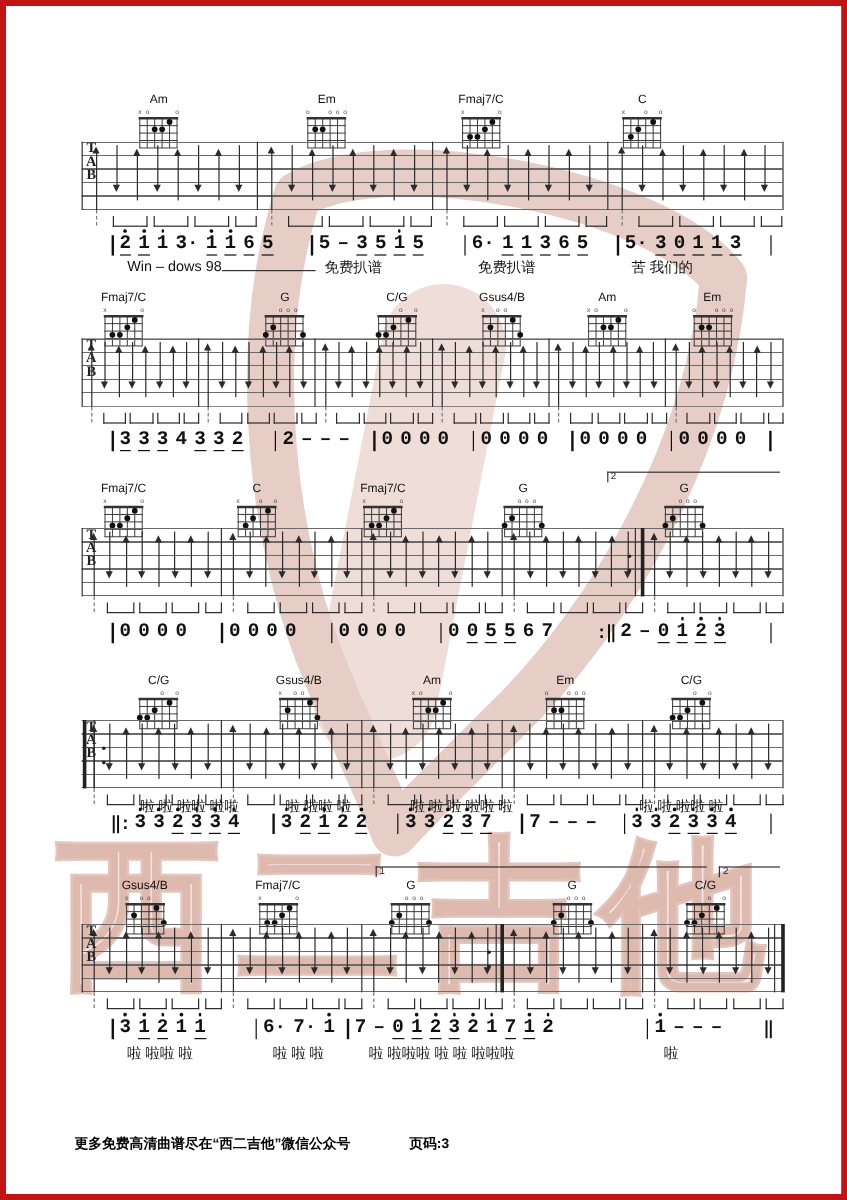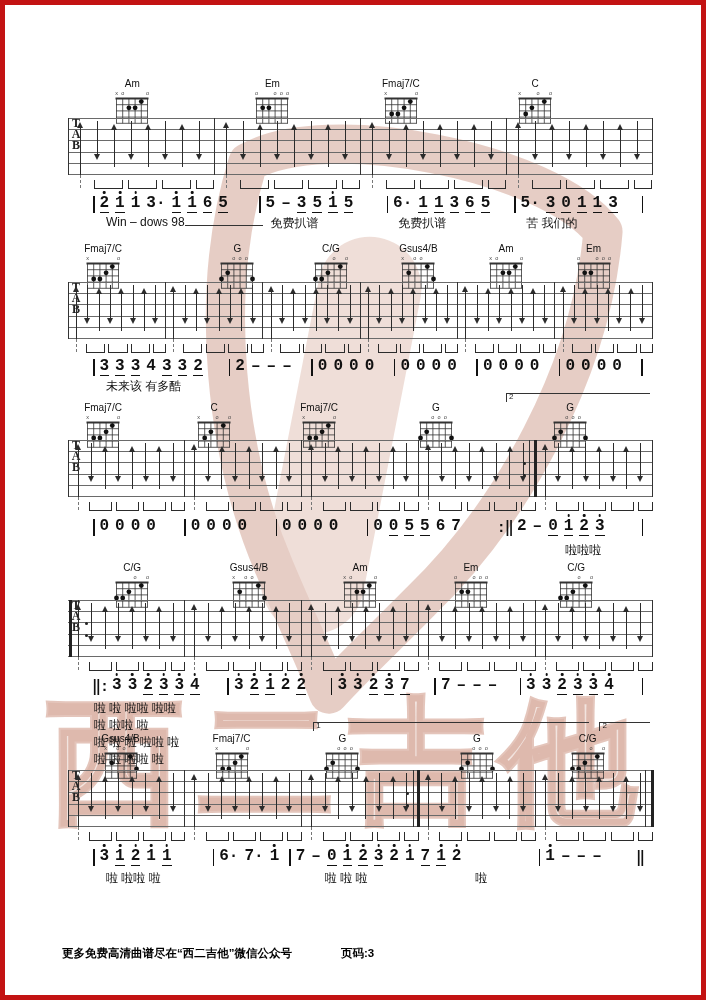--- a/index.html
+++ b/index.html
@@ -544,35 +544,20 @@
         </div>
         <div class="nbar"></div>
         <div class="nmeas" style="flex: 4 1 0%;">
           <span class="tk">0</span>
           <span class="tk">0</span>
           <span class="tk">0</span>
           <span class="tk">0</span>
         </div>
         <div class="nbar"></div>
       </div>
-      <div class="lrow" style="top: 378px;">
-        <div class="lsp"></div>
-        <div class="lmeas" style="flex: 7 1 0%;">未来该 有多酷</div>
-        <div class="lsp"></div>
-        <div class="lmeas" style="flex: 4 1 0%;"></div>
-        <div class="lsp"></div>
-        <div class="lmeas" style="flex: 4 1 0%;"></div>
-        <div class="lsp"></div>
-        <div class="lmeas" style="flex: 4 1 0%;"></div>
-        <div class="lsp"></div>
-        <div class="lmeas" style="flex: 4 1 0%;"></div>
-        <div class="lsp"></div>
-        <div class="lmeas" style="flex: 4 1 0%;"></div>
-        <div class="lsp"></div>
-      </div>
       <div class="volta" style="left: 506px; width: 143.08px; top: 393px;">
         <span class="vlabel">2</span>
       </div>
       <div class="chord" style="left: 80.04px; top: 402px;"><div class="cname">Fmaj7/C</div><svg width="42" height="37">
           <text x="5.5" y="6" font-size="5.5" text-anchor="middle" fill="#444">x</text>
           <text x="11.7" y="6" font-size="5.5" text-anchor="middle" fill="#444"></text>
           <text x="17.9" y="6" font-size="5.5" text-anchor="middle" fill="#444"></text>
           <text x="24.1" y="6" font-size="5.5" text-anchor="middle" fill="#444"></text>
           <text x="30.3" y="6" font-size="5.5" text-anchor="middle" fill="#444"></text>
           <text x="36.5" y="6" font-size="5.5" text-anchor="middle" fill="#444">o</text>
@@ -804,21 +789,20 @@
       </div>
       <div class="lrow" style="top: 542px;">
         <div class="lsp"></div>
         <div class="lmeas" style="flex: 4 1 0%;"></div>
         <div class="lsp"></div>
         <div class="lmeas" style="flex: 4 1 0%;"></div>
         <div class="lsp"></div>
         <div class="lmeas" style="flex: 4 1 0%;"></div>
         <div class="lsp"></div>
         <div class="lsp w"></div>
-        <div class="lmeas" style="flex: 6 1 0%; padding-left: 44%;">啦啦啦</div>
         <div class="lsp"></div>
       </div>
       <div class="chord" style="left: 109.24px; top: 562px;"><div class="cname">C/G</div><svg width="42" height="37">
           <text x="5.5" y="6" font-size="5.5" text-anchor="middle" fill="#444"></text>
           <text x="11.7" y="6" font-size="5.5" text-anchor="middle" fill="#444"></text>
           <text x="17.9" y="6" font-size="5.5" text-anchor="middle" fill="#444"></text>
           <text x="24.1" y="6" font-size="5.5" text-anchor="middle" fill="#444">o</text>
           <text x="30.3" y="6" font-size="5.5" text-anchor="middle" fill="#444"></text>
           <text x="36.5" y="6" font-size="5.5" text-anchor="middle" fill="#444">o</text>
           <line x1="4.5" y1="9.5" x2="37.5" y2="9.5" stroke="#333" stroke-width="2"></line>
@@ -1041,21 +1025,21 @@
         <div class="nmeas" style="flex: 6 1 0%;">
           <span class="tk">3<span class="hd"></span></span>
           <span class="tk">3<span class="hd"></span></span>
           <span class="tk u">2<span class="hd"></span></span>
           <span class="tk u">3<span class="hd"></span></span>
           <span class="tk u">3<span class="hd"></span></span>
           <span class="tk u">4<span class="hd"></span></span>
         </div>
         <div class="nbar"></div>
       </div>
-      <div class="lrow" style="top: 700px; flex-direction: column;">
+      <div class="lrow" style="top: 664px;">
         <div class="lsp w"></div>
         <div class="lmeas" style="flex: 6 1 0%;">啦 啦 啦啦 啦啦</div>
         <div class="lsp"></div>
         <div class="lmeas" style="flex: 5 1 0%;">啦 啦啦 啦</div>
         <div class="lsp"></div>
         <div class="lmeas" style="flex: 5 1 0%;">啦 啦 啦 啦啦 啦</div>
         <div class="lsp"></div>
         <div class="lmeas" style="flex: 4 1 0%;"></div>
         <div class="lsp"></div>
         <div class="lmeas" style="flex: 6 1 0%;">啦 啦 啦啦 啦</div>
@@ -1296,20 +1280,21 @@
           <span class="tk">–</span>
         </div>
         <span class="rep">‖</span>
       </div>
       <div class="lrow" style="top: 870px;">
         <div class="lsp"></div>
         <div class="lmeas" style="flex: 5 1 0%;">啦 啦啦 啦</div>
         <div class="lsp"></div>
         <div class="lmeas" style="flex: 3 1 0%;">啦 啦 啦</div>
         <div class="lsp"></div>
+        <div class="lmeas" style="flex: 11 1 0%;">啦  啦啦啦 啦 啦 啦啦啦</div>
         <div class="lsp"></div>
         <div class="lmeas" style="flex: 4 1 0%;">啦</div>
         <div class="lsp"></div>
       </div>
     </div>
 
   <span class="ftr" style="left:62px">更多免费高清曲谱尽在“西二吉他”微信公众号</span>
   <span class="ftr" style="left:341px">页码:3</span>
 
   <div class="frame"></div>

